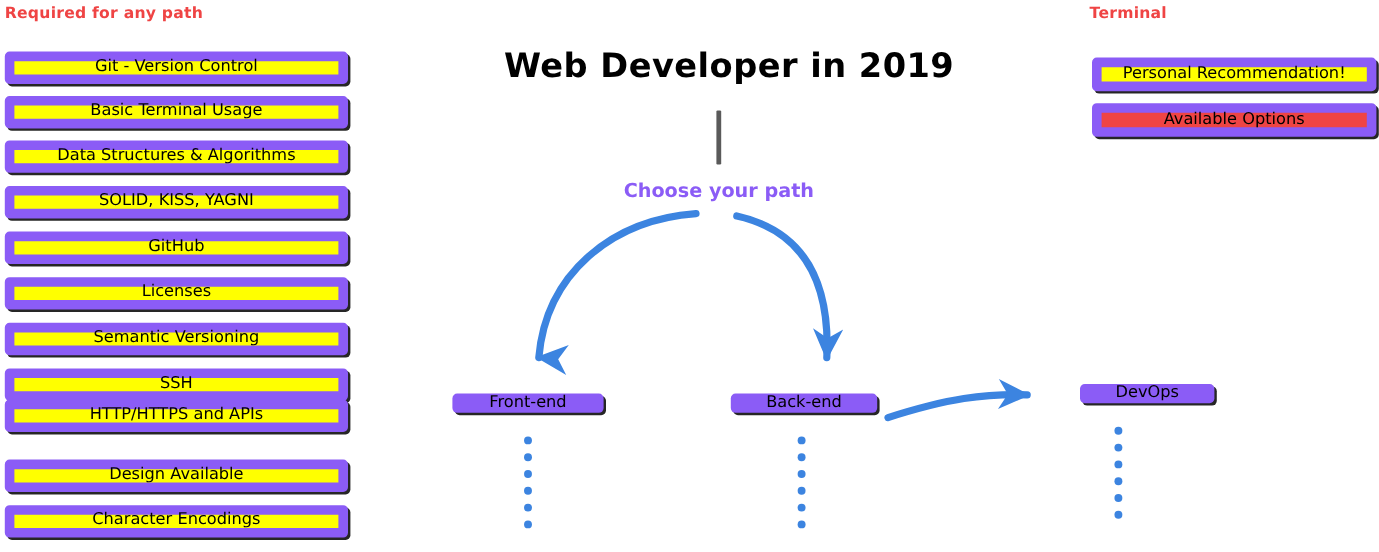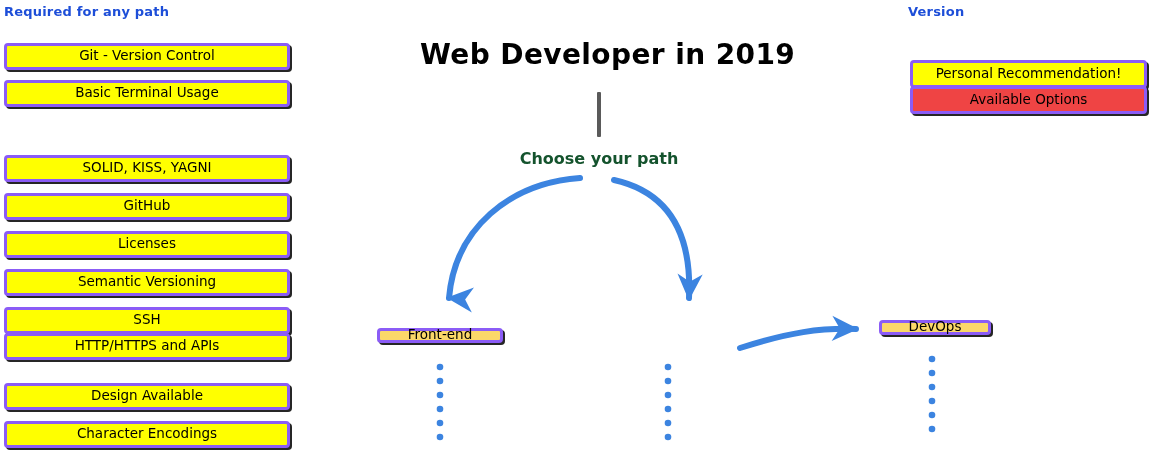--- a/index.html
+++ b/index.html
@@ -18,32 +18,32 @@
   .canvas {
     position: absolute;
     inset: 0;
   }
 
   
   .heading {
     position: absolute;
     font-size: 13px;
     font-weight: bold;
-    color: #1d4ed8;
+    color: #ef4444;
     letter-spacing: 0.2px;
     white-space: nowrap;
   }
   #required-heading { left: 4px;  top: 4px; }
   #legends-heading  { left: 908px; top: 4px; }
 
   
   .box {
     position: absolute;
     box-sizing: border-box;
-    border: 3px solid #8b5cf6;
+    border: 8px solid #8b5cf6;
     border-radius: 4px;
     display: flex;
     align-items: center;
     justify-content: center;
     color: #000000;
     white-space: nowrap;
     box-shadow: 2px 2px 0 rgba(0,0,0,0.85);
   }
   .box-label {
     font-size: 13.5px;
@@ -60,31 +60,31 @@
   }
 
   
   .legend-box {
     left: 910px;
     width: 237px;
     height: 28px;
   }
   .legend-box.yellow { background: #ffff00; }
   .legend-box.peach  { background: #ef4444; }
-  #legend-box-0 { top: 60px; }
+  #legend-box-0 { top: 48px; }
   #legend-box-1 { top: 86px; }
 
   
   .path-box {
     height: 15px;
     background: #fbd869;
   }
   #path-box-frontend { left: 377px; top: 328px; width: 126px; }
   #path-box-backend  { left: 609px; top: 328px; width: 122px; }
-  #path-box-devops   { left: 879px; top: 320px; width: 112px; }
+  #path-box-devops   { left: 900px; top: 320px; width: 112px; }
 
   
   #diagram-title {
     position: absolute;
     left: 420px;
     top: 38px;
     width: 360px;
     text-align: center;
     font-size: 28px;
     font-weight: bold;
@@ -104,52 +104,55 @@
     border-radius: 1px;
   }
   #choose-path-label {
     position: absolute;
     left: 449px;
     top: 149px;
     width: 300px;
     text-align: center;
     font-size: 16px;
     font-weight: bold;
-    color: #14532d;
+    color: #8b5cf6;
     white-space: nowrap;
   }
 
   
   #arrow-layer {
     position: absolute;
     inset: 0;
     pointer-events: none;
   }
 </style>
 </head>
 <body>
 
 <div class="canvas">
 
   <div class="heading" id="required-heading">Required for any path</div>
 
-  <div class="heading" id="legends-heading">Version</div>
+  <div class="heading" id="legends-heading">Terminal</div>
 
   <div id="diagram-title">Web Developer in 2019</div>
 
   <div id="title-stem"></div>
 
   <div id="choose-path-label">Choose your path</div>
 
   <div class="box req-box" style="top:43px">
     <span class="box-label">Git - Version Control</span>
   </div>
   <div class="box req-box" style="top:80px">
     <span class="box-label">Basic Terminal Usage</span>
   </div>
+  <div class="box req-box" style="top:117px">
+    <span class="box-label">Data Structures &amp; Algorithms</span>
+  </div>
   <div class="box req-box" style="top:155px">
     <span class="box-label">SOLID, KISS, YAGNI</span>
   </div>
   <div class="box req-box" style="top:193px">
     <span class="box-label">GitHub</span>
   </div>
   <div class="box req-box" style="top:231px">
     <span class="box-label">Licenses</span>
   </div>
   <div class="box req-box" style="top:269px">
@@ -170,20 +173,23 @@
 
   <div class="box legend-box yellow" id="legend-box-0">
     <span class="box-label">Personal Recommendation!</span>
   </div>
   <div class="box legend-box peach" id="legend-box-1">
     <span class="box-label">Available Options</span>
   </div>
 
   <div class="box path-box" id="path-box-frontend">
     <span class="box-label">Front-end</span>
+  </div>
+  <div class="box path-box" id="path-box-backend">
+    <span class="box-label">Back-end</span>
   </div>
   <div class="box path-box" id="path-box-devops">
     <span class="box-label">DevOps</span>
   </div>
 
   <svg id="arrow-layer" width="1149" height="460" viewBox="0 0 1149 460">
     <defs>
       <marker id="head-down" markerWidth="5" markerHeight="5" refX="2.2" refY="4.2" orient="auto" markerUnits="strokeWidth">
         <path d="M 0.1 0.2 L 2.2 4.6 L 4.3 0.2 L 2.2 1.5 Z" fill="#3C84E0"></path>
       </marker>

